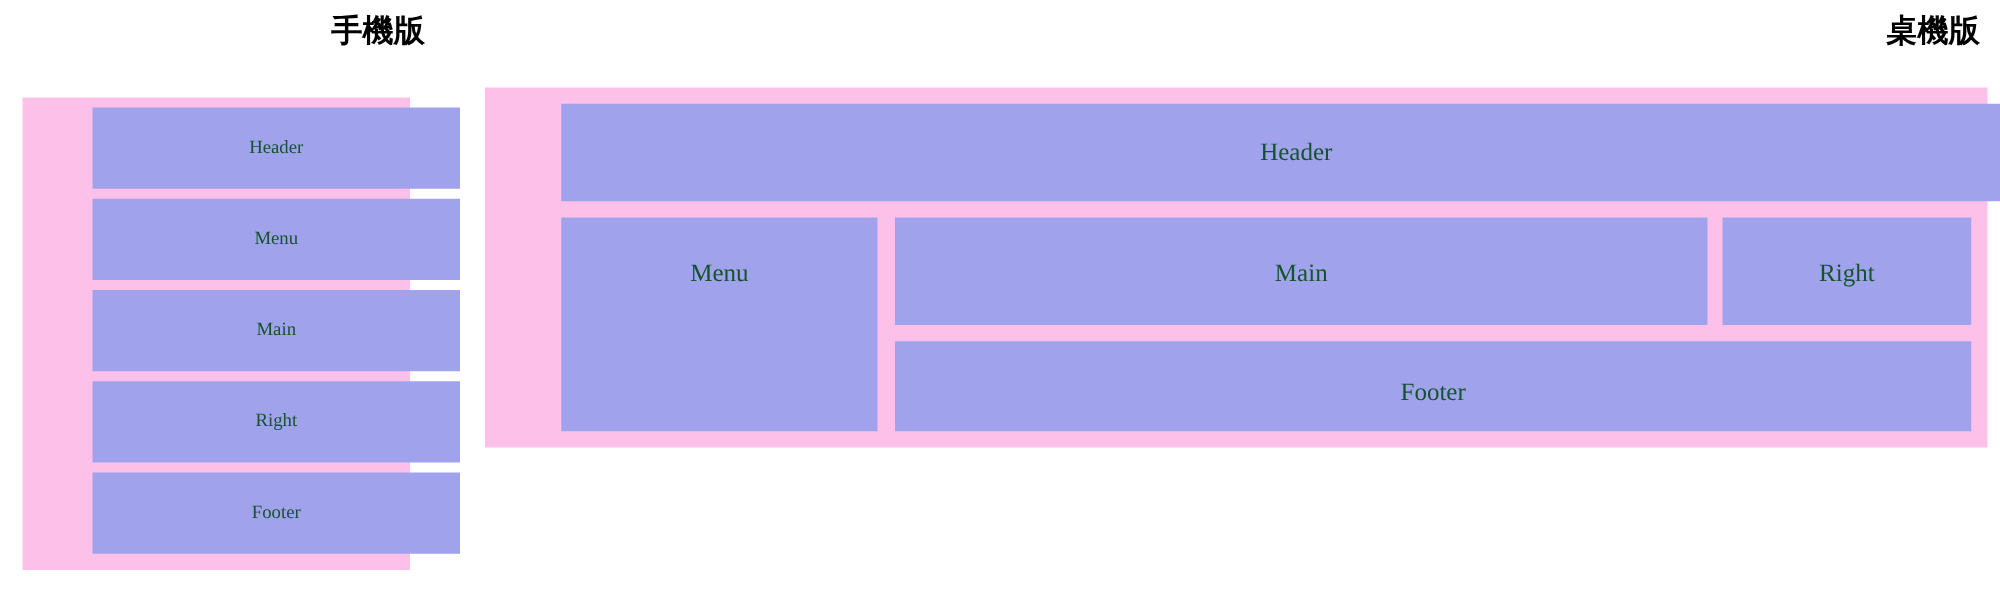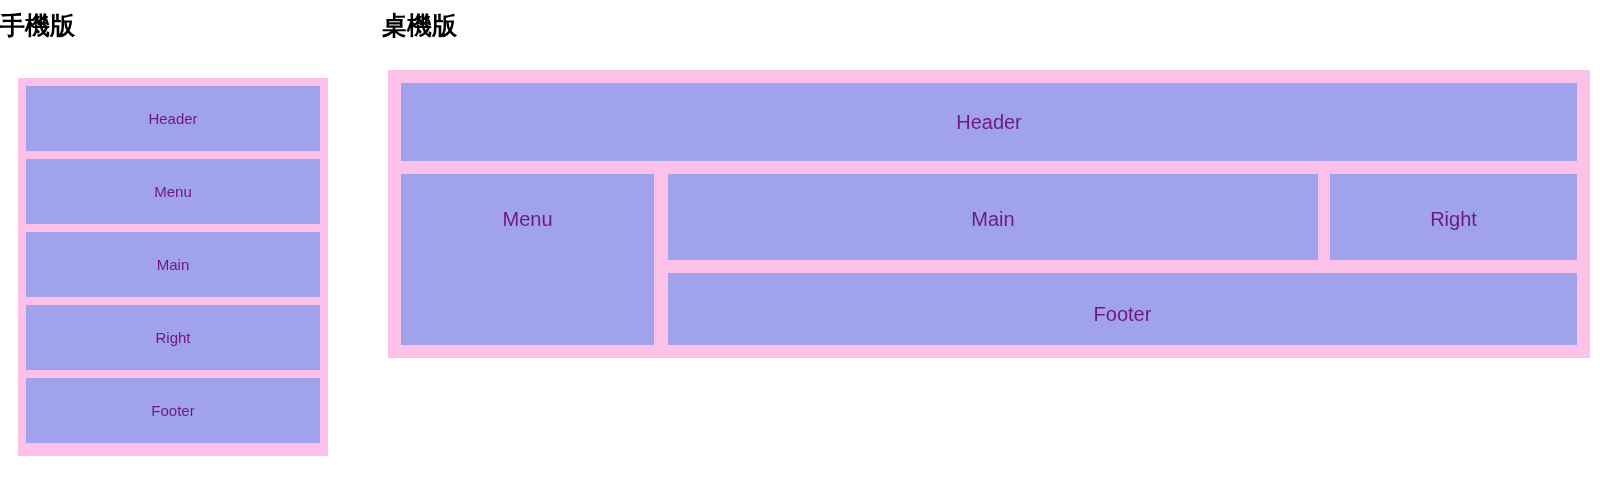--- a/index.html
+++ b/index.html
@@ -15,33 +15,34 @@
     overflow: hidden;
   }
 
   
   .section-title {
     position: absolute;
     top: 10px;
     font-size: 25px;
     font-weight: bold;
     color: #000000;
-    text-align: left;
+    text-align: right;
     line-height: 30px;
     white-space: nowrap;
   }
   #mobile-title { left: 0px;   width: 340px; }
   #desktop-title{ left: 382px; width: 1202px; }
 
   
   .block {
     background: #a0a3ec;
-    color: #701a75;
-    font-family: Liberation Sans, sans-serif;
+    color: #14532d;
+    font-family: Liberation Serif, serif;
     box-sizing: border-box;
+    margin-left: 48px;
   }
 
   
   #mobile-frame {
     position: absolute;
     left: 18px;
     top: 78px;
     width: 310px;
     height: 378px;
     background: #fdc0e9;

